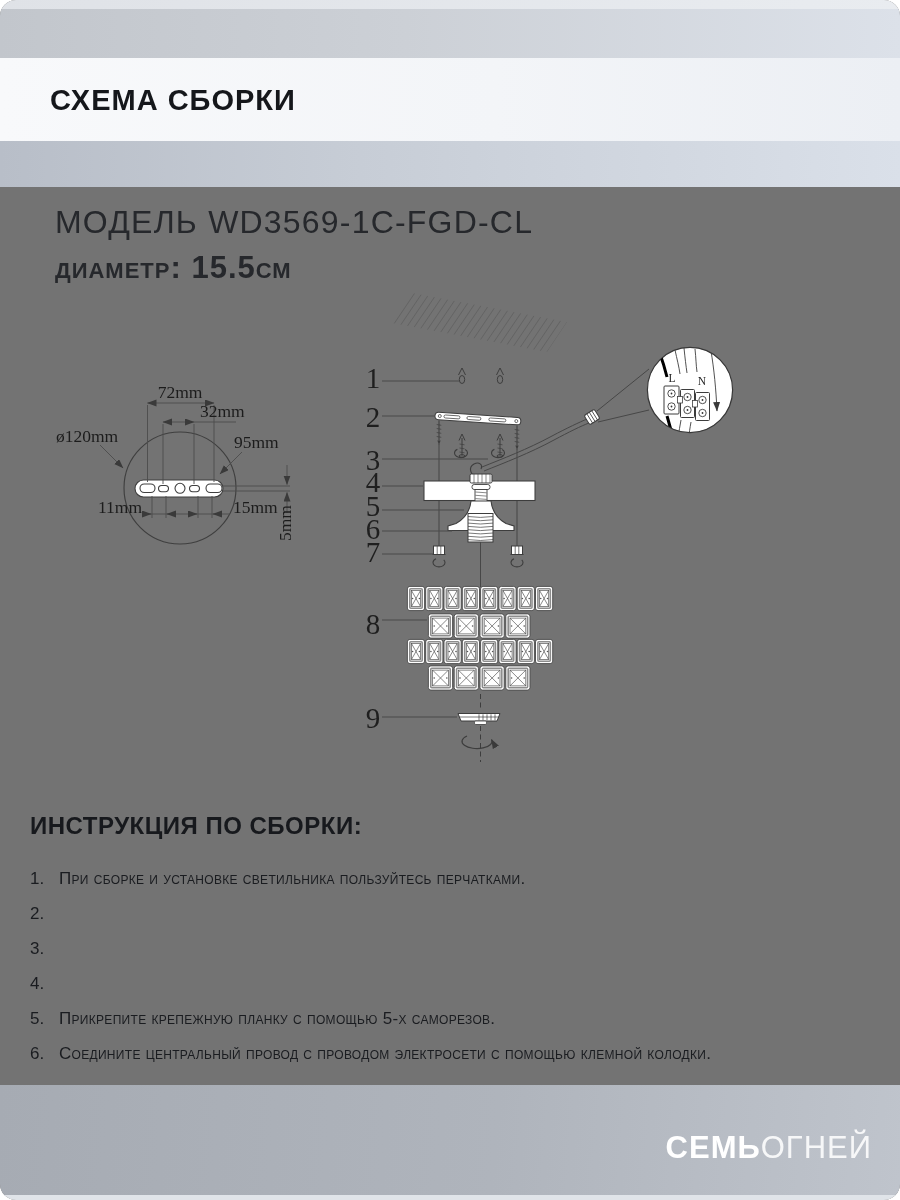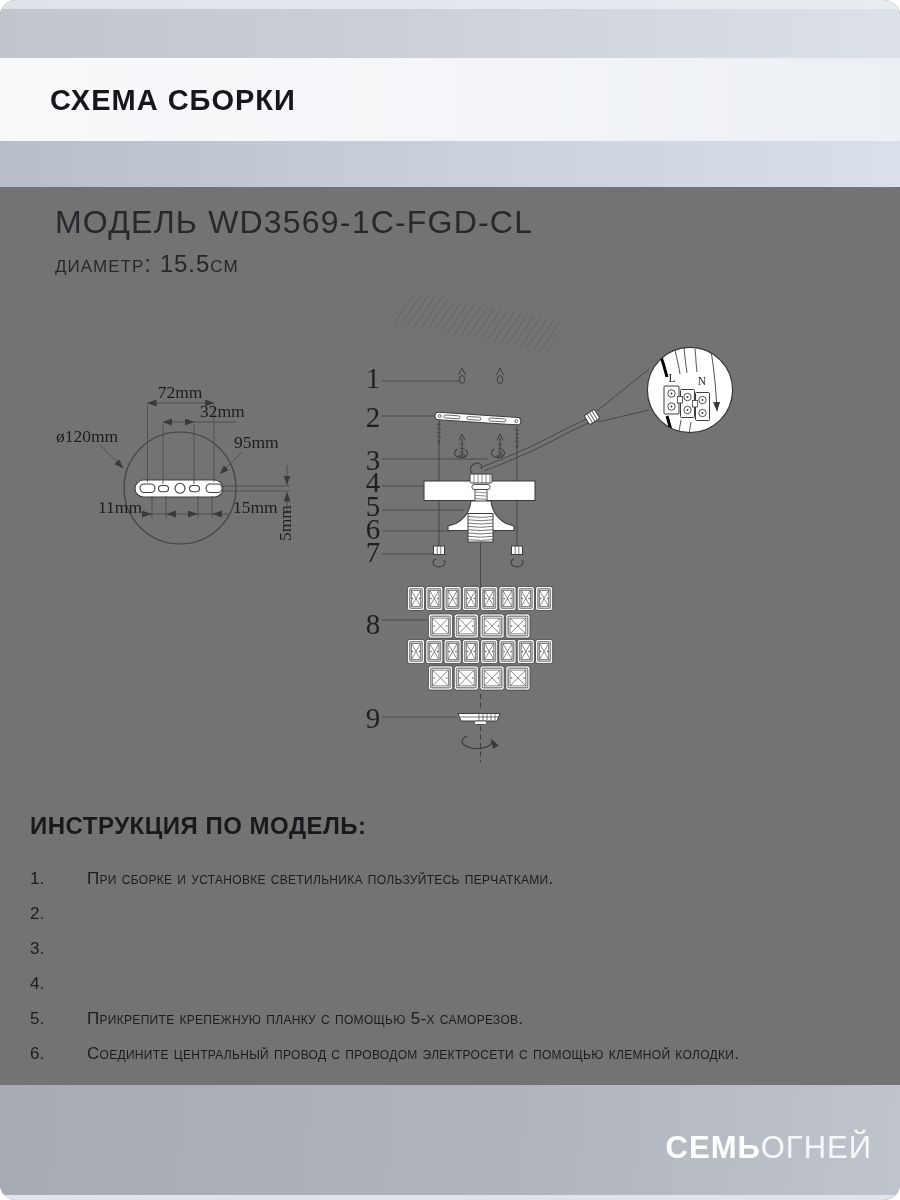--- a/index.html
+++ b/index.html
@@ -7,33 +7,33 @@
   .page{position:relative;width:900px;height:1200px;overflow:hidden;background:#737373;border-radius:16px;}
   
   .strip-top{position:absolute;left:0;top:0;width:900px;height:9px;background:linear-gradient(90deg,#dfe2e7,#e9ecf0);}
   .band-1{position:absolute;left:0;top:9px;width:900px;height:49px;background:linear-gradient(90deg,#c2c6cc,#ccd0d6 45%,#dce1e9);}
   .band-head{position:absolute;left:0;top:58px;width:900px;height:83px;background:linear-gradient(90deg,#f8f9fb,#f3f5f8 55%,#eceff4);}
   .band-2{position:absolute;left:0;top:141px;width:900px;height:46px;background:linear-gradient(90deg,#b8bec8,#c7cdd6 40%,#dae0e9);}
   .page-title{position:absolute;left:50px;top:84px;font-size:29px;font-weight:700;letter-spacing:1px;color:#15171b;}
   
   .product{position:absolute;left:55px;top:204px;color:#26282c;}
   .model-line{font-size:32px;letter-spacing:1.2px;margin-bottom:9px;}
-  .spec-line{font-size:24px;font-variant:small-caps;letter-spacing:1px;margin-top:7px;}
+  .spec-line{font-size:31px;font-variant:small-caps;letter-spacing:1px;margin-top:7px;font-weight:bold;}
   
   .dim-svg{position:absolute;left:40px;top:355px;}
   .asm-svg{position:absolute;left:340px;top:270px;}
   .dimtxt{font-family:"Liberation Serif",serif;font-size:17.5px;fill:#1c1c1c;}
   .pn{font-family:"Liberation Serif",serif;font-size:29px;fill:#1f1f1f;text-anchor:middle;}
   .lntxt{font-family:"Liberation Serif",serif;font-size:11.5px;fill:#222;text-anchor:middle;}
   
   .ins-title{position:absolute;left:30px;top:812px;font-size:24px;font-weight:700;letter-spacing:.5px;color:#17191d;}
   .ins-list{position:absolute;left:30px;top:864px;width:862px;color:#1a1c20;}
   .ins-item{display:flex;margin-bottom:5px;font-size:17px;line-height:30px;}
   .ins-item .num{width:29px;flex:0 0 29px;}
-  .ins-item .txt{font-variant:small-caps;letter-spacing:.3px;margin-left:28px;}
+  .ins-item .txt{font-variant:small-caps;letter-spacing:.3px;}
   
   .footer-band{position:absolute;left:0;top:1085px;width:900px;height:110px;background:linear-gradient(95deg,#a6abb3,#afb4bc 55%,#bfc4cc);}
   .strip-bottom{position:absolute;left:0;top:1195px;width:900px;height:5px;background:#e0e4e9;}
   .brand{position:absolute;right:28px;top:1130px;font-size:31px;color:#fff;letter-spacing:1px;}
   .brand .b{font-weight:700;}
   .brand .l{font-weight:400;opacity:.88;margin-top:44px;}
 </style>
 </head>
 <body>
 
@@ -366,21 +366,21 @@
     <text class="pn" x="33" y="157">2</text>
     <text class="pn" x="33" y="200">3</text>
     <text class="pn" x="33" y="222">4</text>
     <text class="pn" x="33" y="246">5</text>
     <text class="pn" x="33" y="269">6</text>
     <text class="pn" x="33" y="292">7</text>
     <text class="pn" x="33" y="364">8</text>
     <text class="pn" x="33" y="458">9</text>
   </svg>
 
-  <div class="ins-title">ИНСТРУКЦИЯ ПО МОДЕЛЬ:</div>
+  <div class="ins-title">ИНСТРУКЦИЯ ПО СБОРКИ:</div>
   <div class="ins-list">
     <div class="ins-item">
       <span class="num">1.</span>
       <span class="txt">При сборке и установке светильника пользуйтесь перчатками.</span>
     </div>
     <div class="ins-item">
       <span class="num">2.</span>
     </div>
     <div class="ins-item">
       <span class="num">3.</span>

